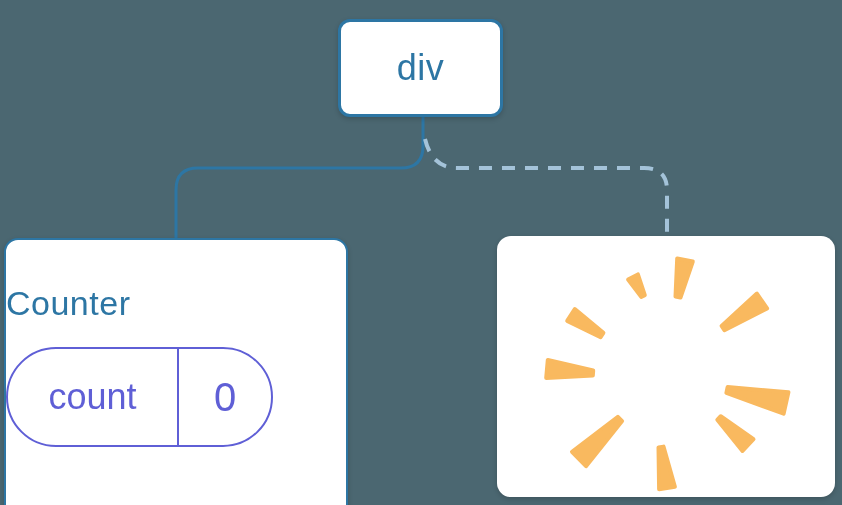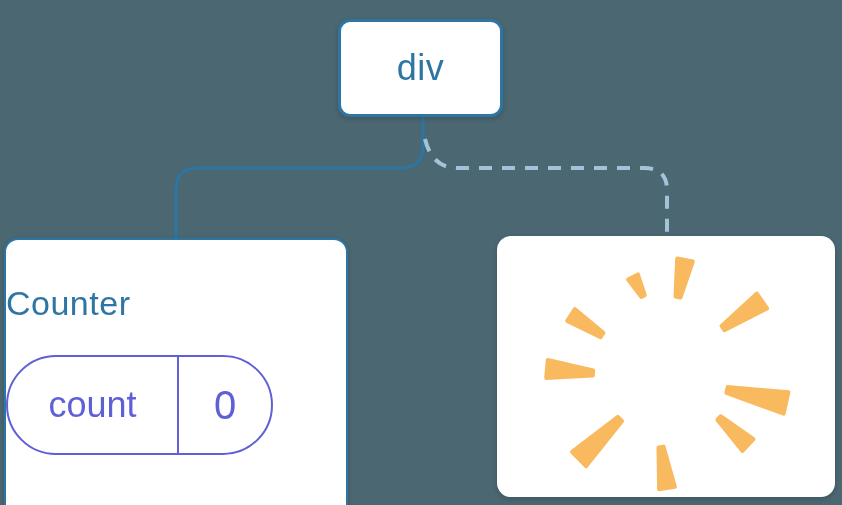--- a/index.html
+++ b/index.html
@@ -45,21 +45,21 @@
     border:2px solid var(--node-blue);
     border-radius:14px;
     display:flex;flex-direction:column;align-items:flex-start;
   }
   .counter-title{
     margin-top:44px;
     color:var(--node-blue);
     font-size:34px;font-weight:500;letter-spacing:0.5px;
   }
   .state-pill{
-    margin-top:32px;
+    margin-top:24px;
     width:267px;height:100px;
     border:2px solid var(--state-purple);
     border-radius:50px;
     display:flex;align-items:stretch;
     overflow:hidden;
     background:var(--node-bg);
   }
   .pill-key{
     width:171px;
     border-right:2px solid var(--state-purple);

